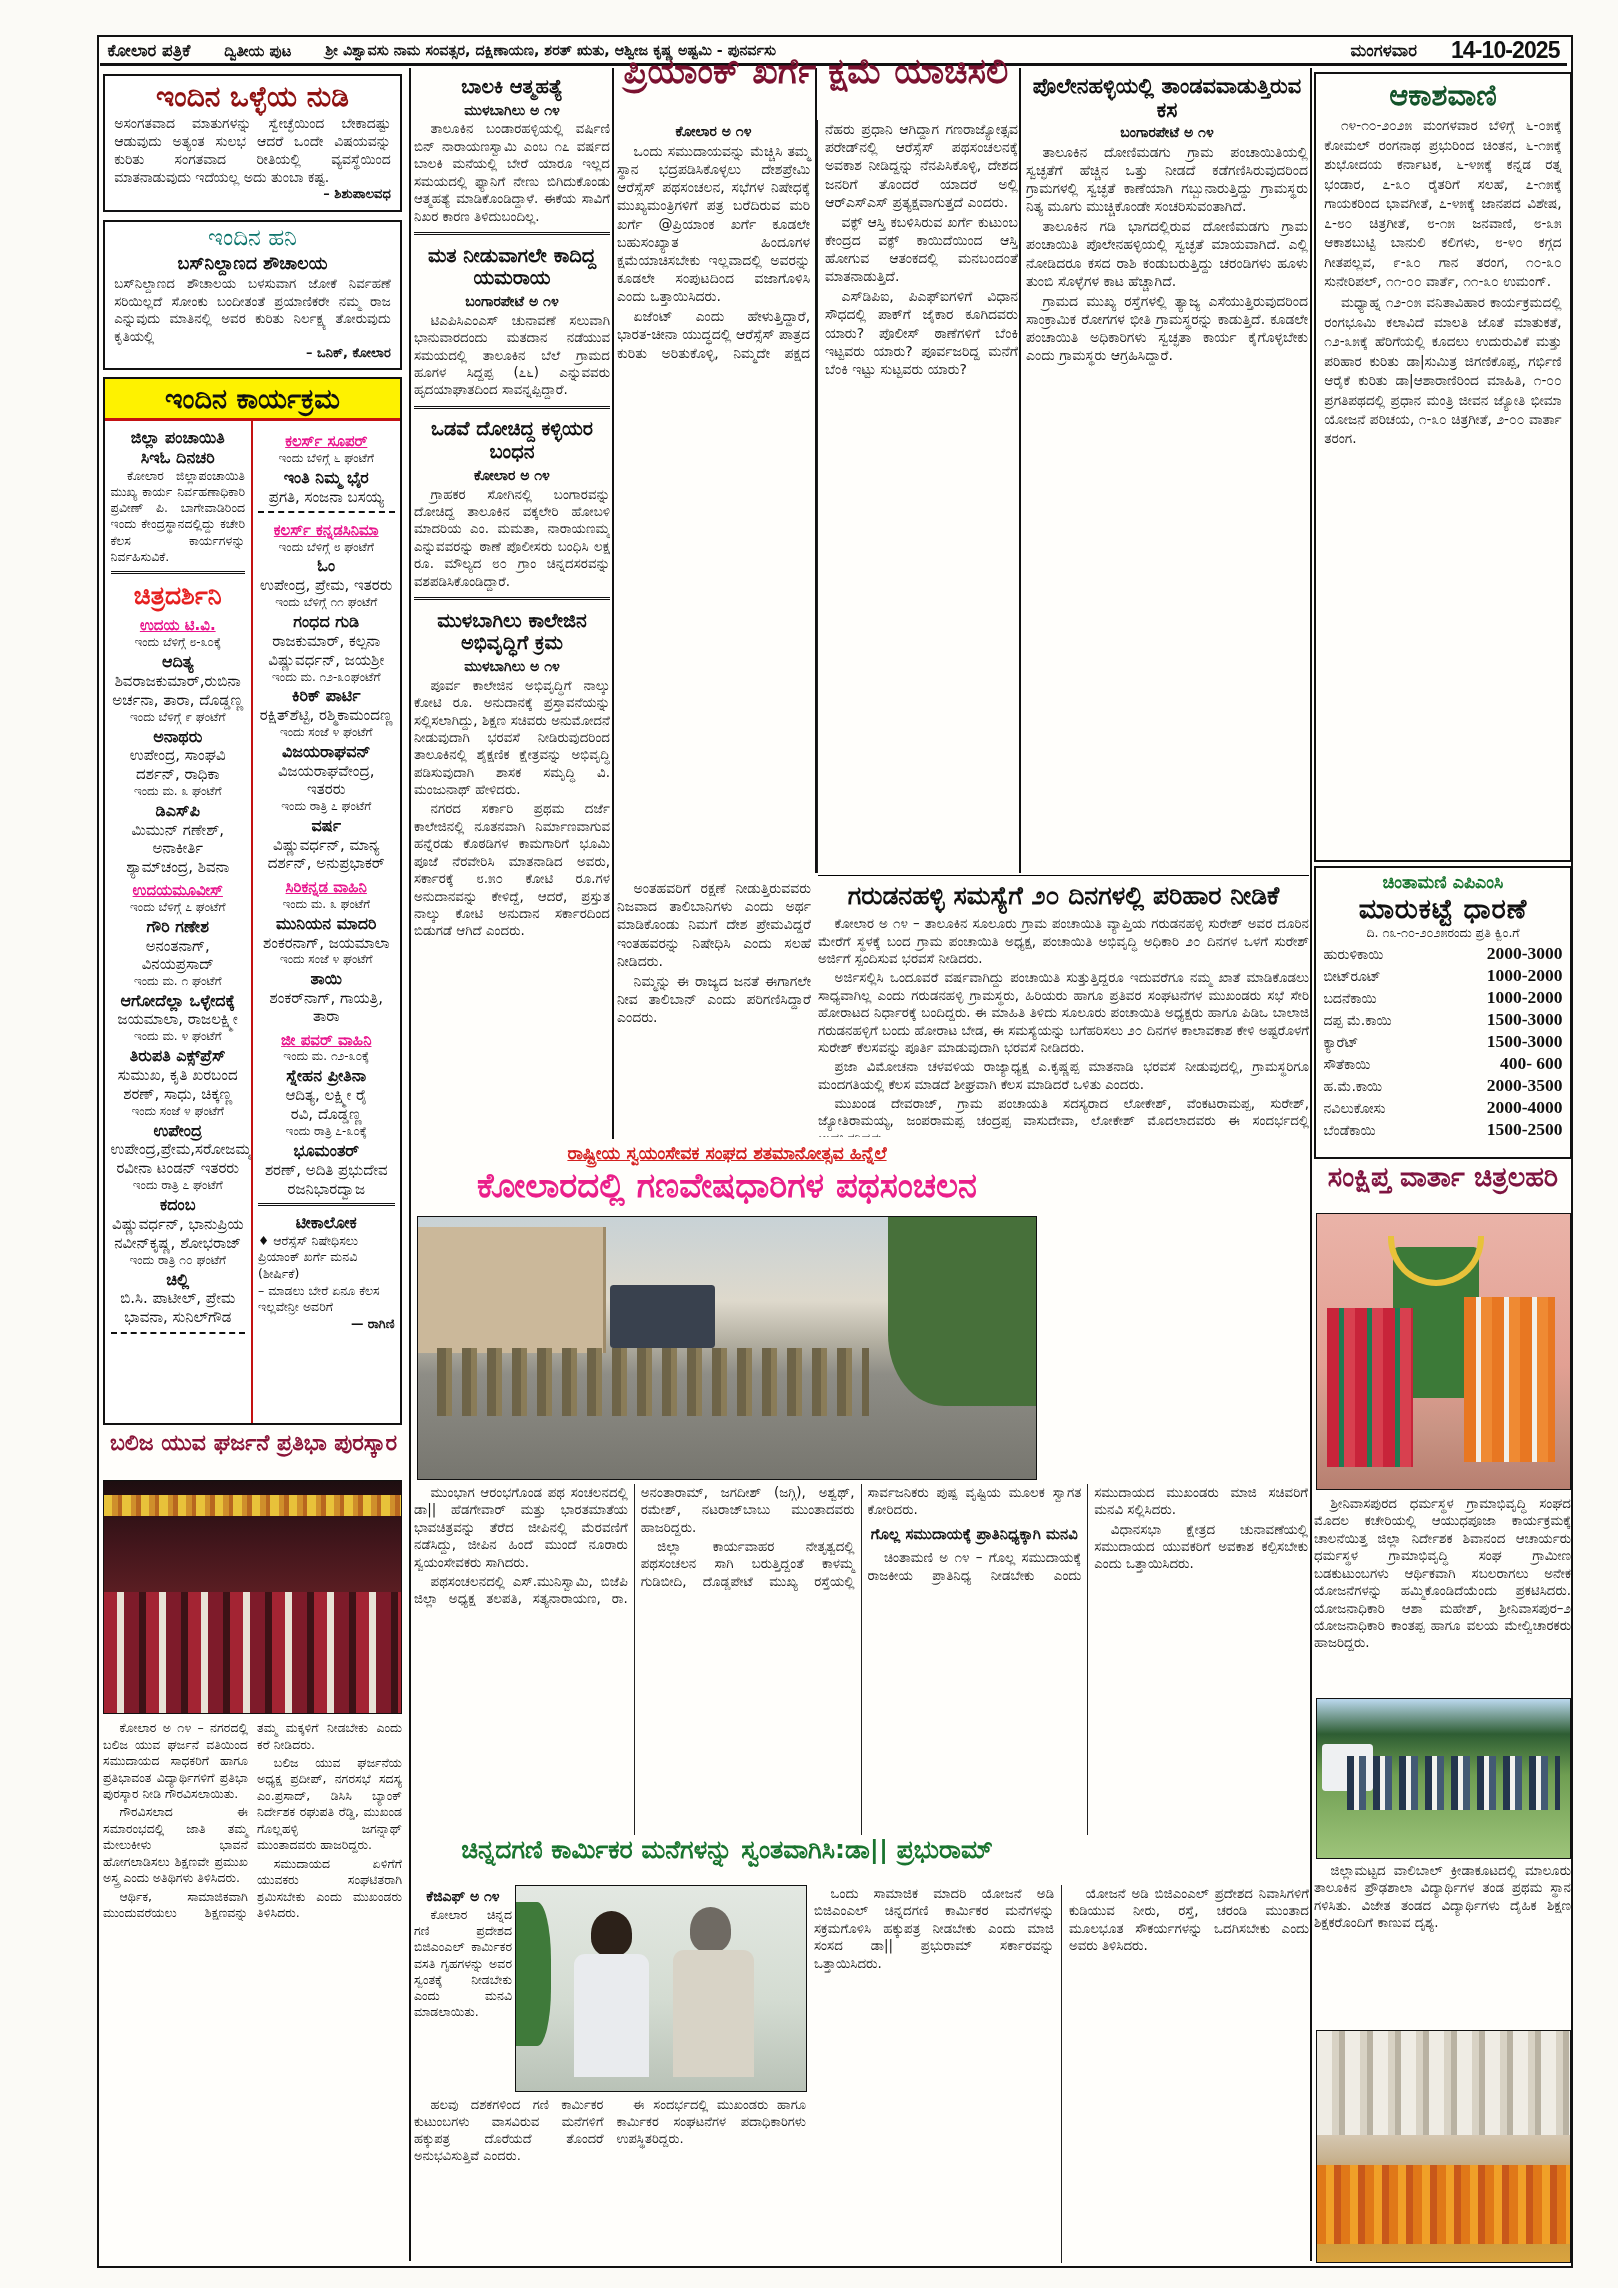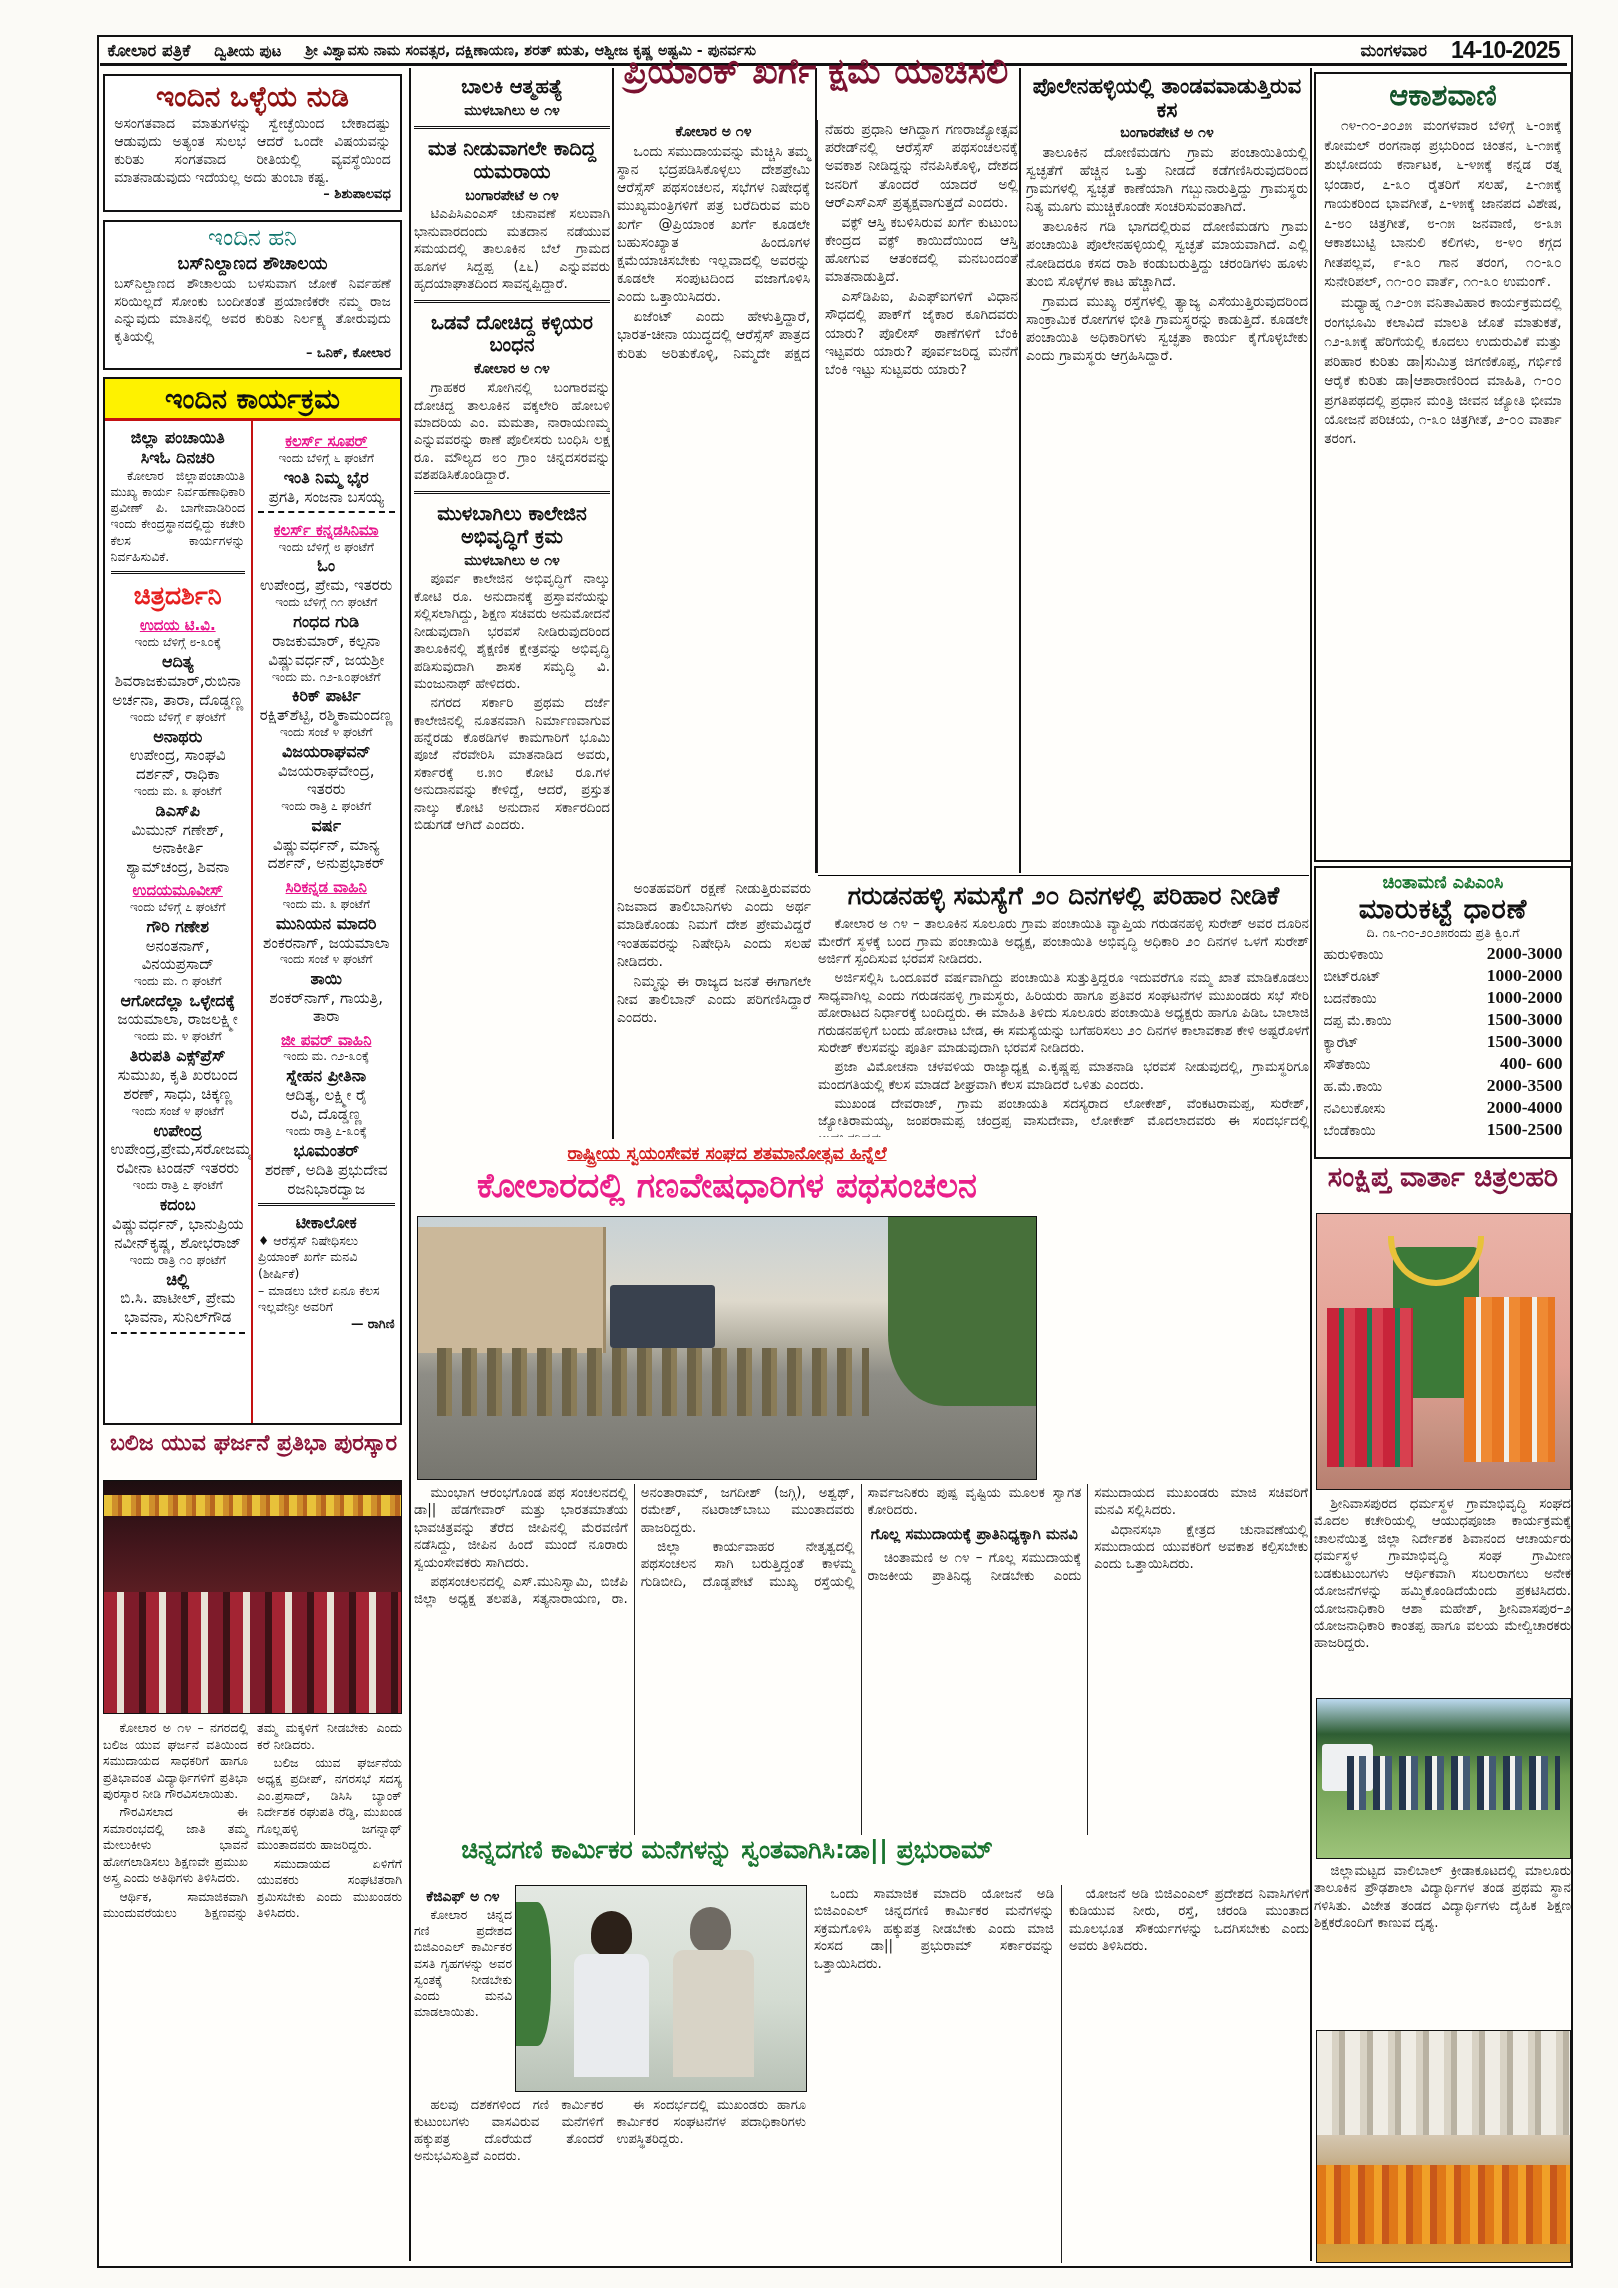--- a/index.html
+++ b/index.html
@@ -2,21 +2,21 @@
 <html style="font-size:14.8px"><head>
 <meta charset="utf-8">
 <style>
   html,body{margin:0;padding:0;}
   body{width:1619px;height:2289px;position:relative;background:#fbfaf6;
        font-family:"DejaVu Sans",sans-serif;color:#111;}
   .abs{position:absolute;}
   #frame{left:97px;top:35px;width:1472px;height:2229px;border:2.8px solid #111;background:#fffefb;}
   
   #masthead{left:100px;top:38px;width:1467px;height:28px;border-bottom:3.7px solid #111;
-            display:flex;align-items:center;padding:0 7.4px;box-sizing:border-box;gap:24px;}
+            display:flex;align-items:center;padding:0 7.4px;box-sizing:border-box;gap:34px;}
   .mh-paper{font-weight:bold;font-size:16.6px;}
   .mh-ed{font-weight:bold;font-size:14.8px;}
   .mh-alm{font-size:14.3px;font-weight:bold;flex:1;}
   .mh-day{font-weight:bold;font-size:16.6px;}
   .mh-date{font-weight:bold;font-size:23px;font-family:"Liberation Sans",sans-serif;letter-spacing:-0.9px;}
   
   .vr{width:1.8px;background:#111;}
   
   .box{border:2.8px solid #111;box-sizing:border-box;background:#fff;}
   .jtext{text-align:justify;font-size:14px;line-height:1.3;}
@@ -286,20 +286,21 @@
     <div class="para">ಗೌರವಿಸಲಾದ ಈ ಸಮಾರಂಭದಲ್ಲಿ ಜಾತಿ ತಮ್ಮ ಮೇಲುಕೀಳು ಭಾವನೆ ಹೋಗಲಾಡಿಸಲು ಶಿಕ್ಷಣವೇ ಪ್ರಮುಖ ಅಸ್ತ್ರ ಎಂದು ಅತಿಥಿಗಳು ತಿಳಿಸಿದರು.</div>
     <div class="para">ಆರ್ಥಿಕ, ಸಾಮಾಜಿಕವಾಗಿ ಮುಂದುವರೆಯಲು ಶಿಕ್ಷಣವನ್ನು ತಮ್ಮ ಮಕ್ಕಳಿಗೆ ನೀಡಬೇಕು ಎಂದು ಕರೆ ನೀಡಿದರು.</div>
     <div class="para">ಬಲಿಜ ಯುವ ಘರ್ಜನೆಯ ಅಧ್ಯಕ್ಷ ಪ್ರದೀಪ್, ನಗರಸಭೆ ಸದಸ್ಯ ಎಂ.ಪ್ರಸಾದ್, ಡಿಸಿಸಿ ಬ್ಯಾಂಕ್ ನಿರ್ದೇಶಕ ರಘುಪತಿ ರೆಡ್ಡಿ, ಮುಖಂಡ ಗೊಲ್ಲಹಳ್ಳಿ ಜಗನ್ನಾಥ್ ಮುಂತಾದವರು ಹಾಜರಿದ್ದರು.</div>
     <div class="para">ಸಮುದಾಯದ ಏಳಿಗೆಗೆ ಯುವಕರು ಸಂಘಟಿತರಾಗಿ ಶ್ರಮಿಸಬೇಕು ಎಂದು ಮುಖಂಡರು ತಿಳಿಸಿದರು.</div>
   </div>
 
 <div id="c2" class="abs">
   <div>
     <div class="h-art">ಬಾಲಕಿ ಆತ್ಮಹತ್ಯೆ</div>
     <div class="dateline">ಮುಳಬಾಗಿಲು ಅ ೧೪</div>
+    <div class="jtext para">ತಾಲೂಕಿನ ಬಂಡಾರಹಳ್ಳಿಯಲ್ಲಿ ವರ್ಷಿಣಿ ಬಿನ್ ನಾರಾಯಣಸ್ವಾಮಿ ಎಂಬ ೧೭ ವರ್ಷದ ಬಾಲಕಿ ಮನೆಯಲ್ಲಿ ಬೇರೆ ಯಾರೂ ಇಲ್ಲದ ಸಮಯದಲ್ಲಿ ಫ್ಯಾನಿಗೆ ನೇಣು ಬಿಗಿದುಕೊಂಡು ಆತ್ಮಹತ್ಯೆ ಮಾಡಿಕೊಂಡಿದ್ದಾಳೆ. ಈಕೆಯ ಸಾವಿಗೆ ನಿಖರ ಕಾರಣ ತಿಳಿದುಬಂದಿಲ್ಲ.</div>
   </div>
   <div class="sep-top">
     <div class="h-art">ಮತ ನೀಡುವಾಗಲೇ ಕಾದಿದ್ದ ಯಮರಾಯ</div>
     <div class="dateline">ಬಂಗಾರಪೇಟೆ ಅ ೧೪</div>
     <div class="jtext para">ಟಿಎಪಿಸಿಎಂಎಸ್ ಚುನಾವಣೆ ಸಲುವಾಗಿ ಭಾನುವಾರದಂದು ಮತದಾನ ನಡೆಯುವ ಸಮಯದಲ್ಲಿ ತಾಲೂಕಿನ ಬೆಲೆ ಗ್ರಾಮದ ಹೂಗಳ ಸಿದ್ದಪ್ಪ (೭೬) ಎನ್ನುವವರು ಹೃದಯಾಘಾತದಿಂದ ಸಾವನ್ನಪ್ಪಿದ್ದಾರೆ.</div>
   </div>
   <div class="sep-top">
     <div class="h-art">ಒಡವೆ ದೋಚಿದ್ದ ಕಳ್ಳಿಯರ ಬಂಧನ</div>
     <div class="dateline">ಕೋಲಾರ ಅ ೧೪</div>
     <div class="jtext para">ಗ್ರಾಹಕರ ಸೋಗಿನಲ್ಲಿ ಬಂಗಾರವನ್ನು ದೋಚಿದ್ದ ತಾಲೂಕಿನ ವಕ್ಕಲೇರಿ ಹೋಬಳಿ ಮಾದರಿಯ ಎಂ. ಮಮತಾ, ನಾರಾಯಣಮ್ಮ ಎನ್ನುವವರನ್ನು ಠಾಣೆ ಪೊಲೀಸರು ಬಂಧಿಸಿ ಲಕ್ಷ ರೂ. ಮೌಲ್ಯದ ೮೦ ಗ್ರಾಂ ಚಿನ್ನದಸರವನ್ನು ವಶಪಡಿಸಿಕೊಂಡಿದ್ದಾರೆ.</div>

